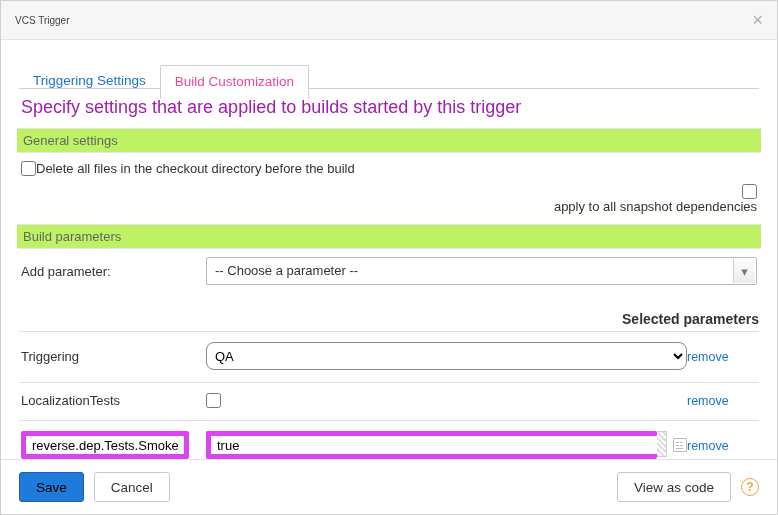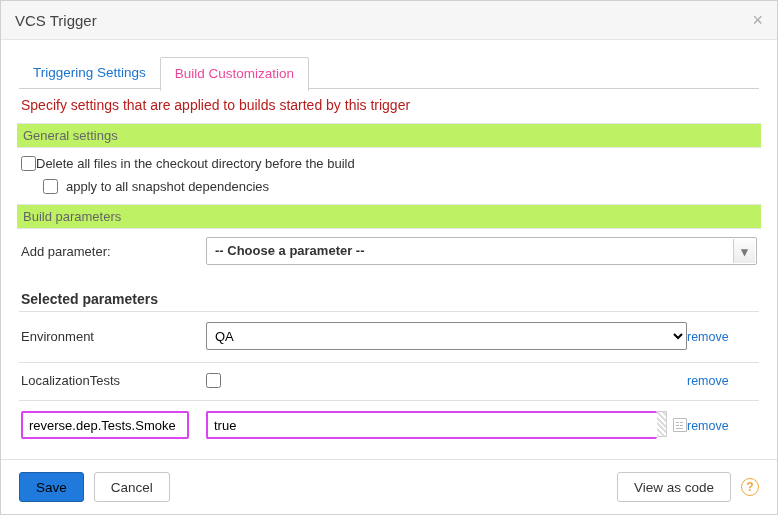--- a/index.html
+++ b/index.html
@@ -20,21 +20,21 @@
   .titlebar {
     background: #f6f6f6;
     border-bottom: 1px solid #e5e5e5;
     padding: 10px 14px;
     display: flex;
     align-items: center;
     justify-content: space-between;
   }
   .titlebar h1 {
     margin: 0;
-    font-size: 15px;
+    font-size: 10px;
     font-weight: 400;
     color: #444;
   }
   .close {
     cursor: pointer;
     color: #aaa;
     font-size: 18px;
     line-height: 1;
   }
   .body {
@@ -45,109 +45,109 @@
   .tabs {
     display: flex;
     border-bottom: 1px solid #d0d0d0;
     margin-bottom: 8px;
   }
   .tab {
     padding: 8px 14px 9px;
     font-size: 13.5px;
     cursor: pointer;
     position: relative;
-    top: 3px;
+    top: 11px;
   }
   .tab.inactive { color: #1a73cf; }
   .tab.active {
     color: #ec4899;
     background: #fff;
     border: 1px solid #d0d0d0;
     border-bottom: 1px solid #fff;
     border-radius: 2px 2px 0 0;
   }
   .hint {
-    color: #b91c1c;
-    font-size: 14px;
+    color: #a21caf;
+    font-size: 18px;
     margin: 4px 0 10px 2px;
   }
   .section-head {
     background: #bef264;
     border: 1px solid #e4e4e4;
     border-left: none;
     border-right: none;
     padding: 4px 6px;
     color: #666;
     margin: 0 -2px;
   }
   .row {
     display: flex;
     align-items: center;
     padding: 8px 2px;
     justify-content: center;
   }
   .chk-row { display: flex; align-items: center; padding: 8px 2px 4px; }
-  .chk-sub { margin-left: 22px; padding: 4px 2px 10px; display:flex; gap:8px; align-items:flex-end;}
+  .chk-sub { margin-left: 22px; padding: 4px 2px 10px; display:flex; align-items:flex-end;flex-direction:column;}
   .label-col { width: 185px; color: #333; }
   .field-col { flex: 1; display: flex; align-items: center; gap: 8px; }
   .selectish {
     flex: 1;
     height: 28px;
     border: 1px solid #b8b8b8;
     border-radius: 2px;
     background: #fff;
     padding: 0 28px 0 8px;
     font-family: inherit;
     font-size: 13px;
     color: #333;
     position: relative;
-    font-weight: bold;
   }
   .selectish .caret {
     position: absolute;
     right: 1px; top: 1px; bottom: 1px;
     width: 22px;
     background: linear-gradient(#fdfdfd,#ececec);
     border-left: 1px solid #cfcfcf;
     display:flex; align-items:center; justify-content:center;
     color:#777;
   }
   select.native {
     flex: 1;
     height: 28px;
     border: 1px solid #888;
-    border-radius: 2px;
+    border-radius: 8px;
     font-family: inherit;
     font-size: 13px;
     padding: 0 4px;
     background: #fff;
   }
   .h2 {
     font-weight: 700;
     font-size: 14px;
     margin: 18px 0 4px 2px;
+    text-align: right;
   }
   hr.sep {
     border: none;
     border-top: 1px solid #e0e0e0;
     margin: 2px 0 0 0;
   }
   .param-row {
     display: flex;
     align-items: center;
     padding: 10px 2px;
     gap: 0;
   }
   .param-row .name { width: 185px; }
   .param-row .value { flex: 1; display:flex; align-items:center; gap:6px; }
   .param-row .act { width: 70px; text-align: left; }
   .remove { color: #1a73cf; cursor: pointer; font-size: 12.5px; }
   input[type=text].txt {
     height: 28px;
-    border: 2px solid #d946ef;
+    border: 5px solid #d946ef;
     border-radius: 2px;
     padding: 0 6px;
     font-family: inherit;
     font-size: 13px;
     background: #fff;
   }
   .mono {
     font-family: "Consolas","Menlo",monospace;
   }
   .grip {
@@ -235,21 +235,21 @@
           <span style="line-height:26px;">-- Choose a parameter --</span>
           <span class="caret">▾</span>
         </div>
       </div>
     </div>
 
     <div class="h2">Selected parameters</div>
     <hr class="sep">
 
     <div class="param-row">
-      <div class="name">Environment</div>
+      <div class="name">Triggering</div>
       <div class="value">
         <select class="native">
           <option>QA</option>
         </select>
       </div>
       <div class="act"><span class="remove">remove</span></div>
     </div>
     <hr class="sep">
 
     <div class="param-row">

